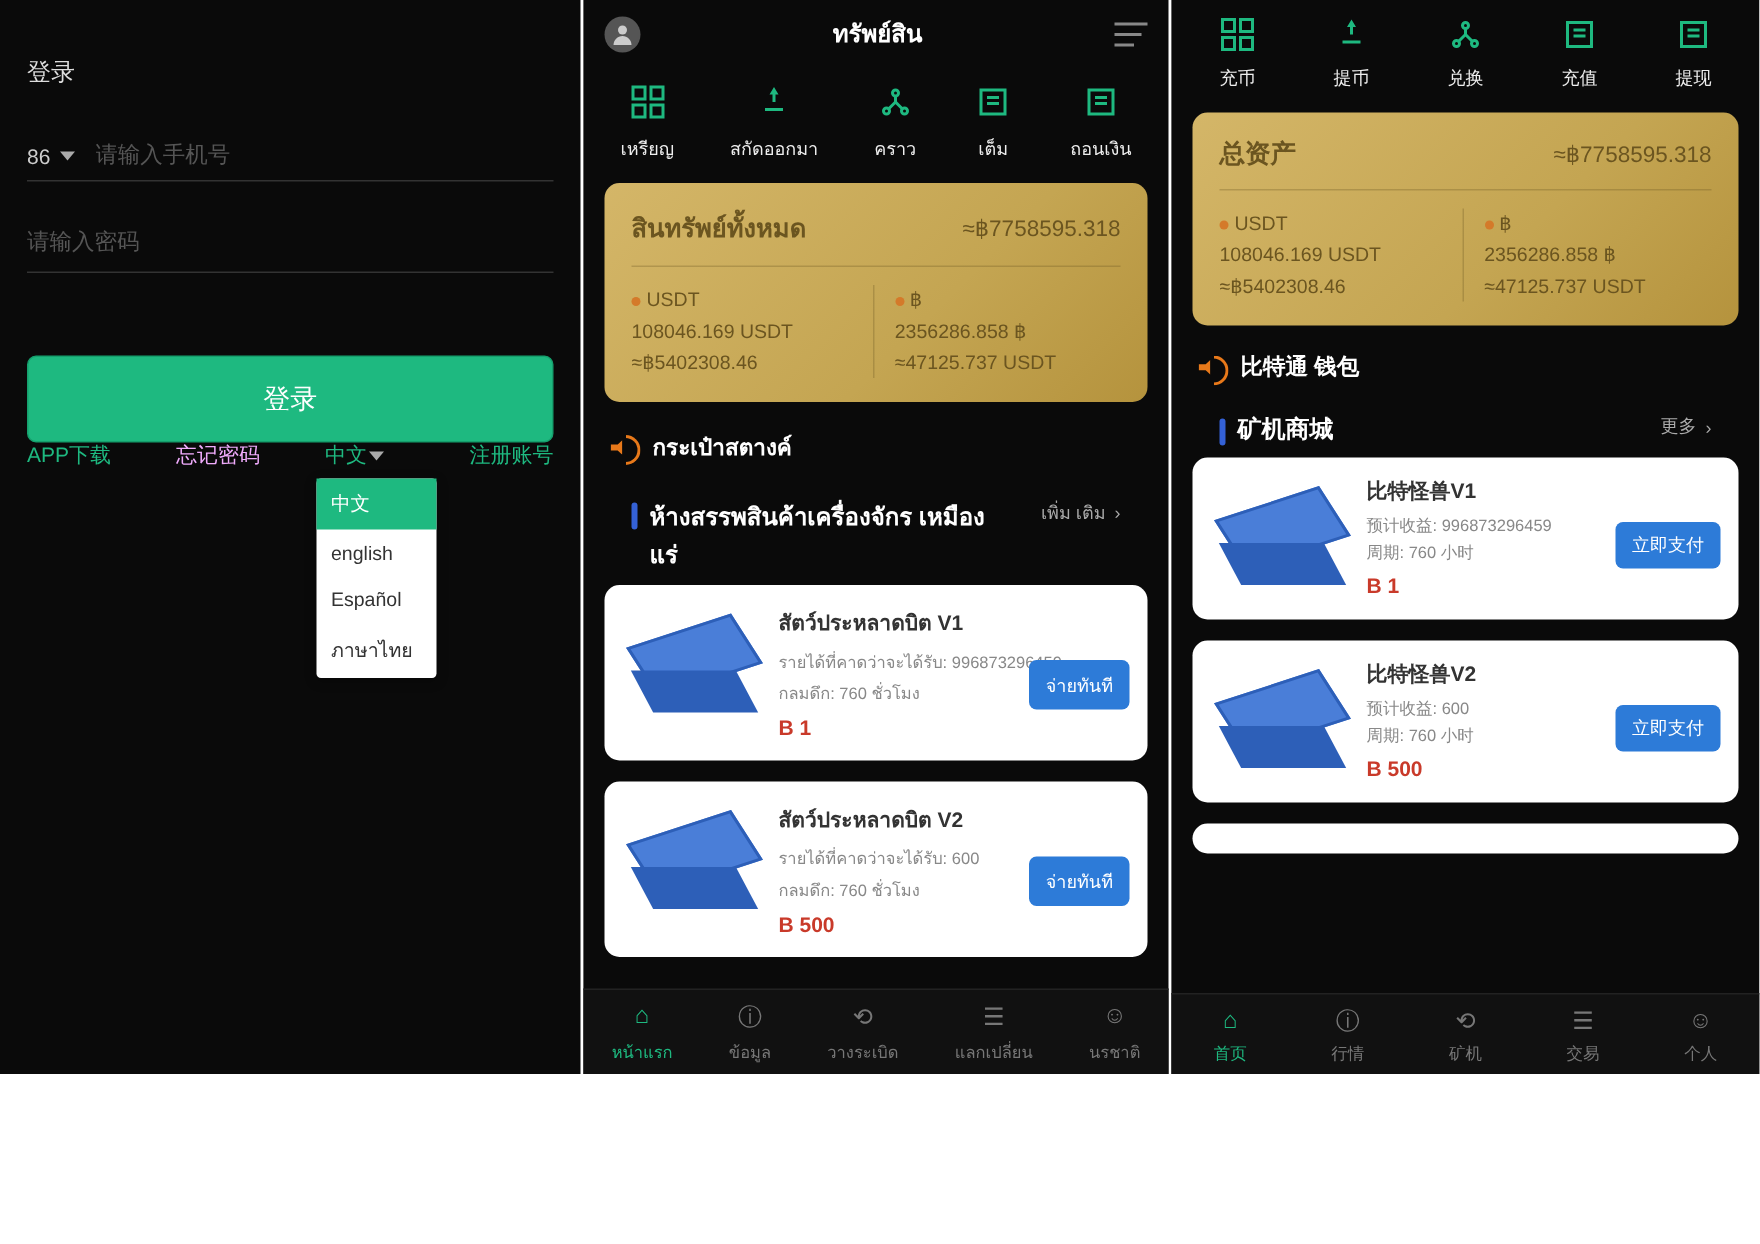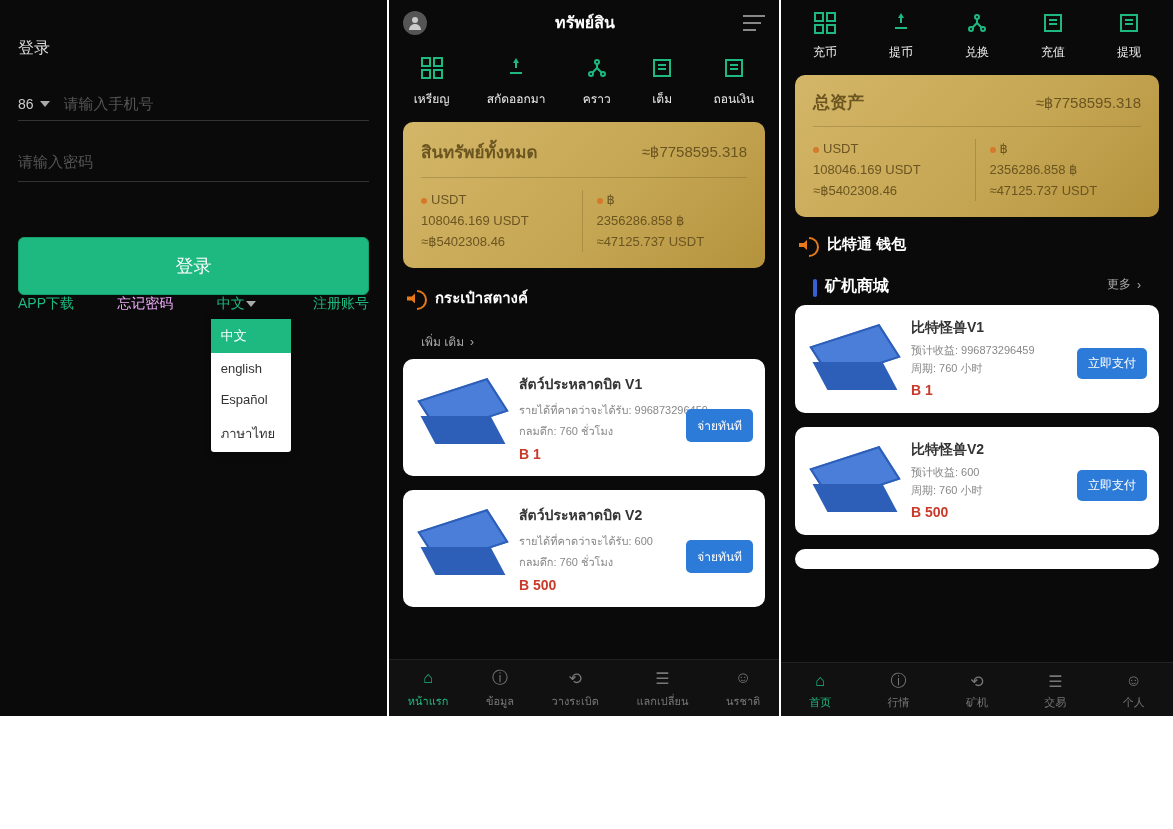--- a/index.html
+++ b/index.html
@@ -200,20 +200,24 @@
           <div>2356286.858 ฿</div>
           <div>≈47125.737 USDT</div>
         </div>
       </div>
     </div>
     <div class="announce">
       <div class="speaker"></div>
       <div class="announce-txt">กระเป๋าสตางค์</div>
     </div>
     <div class="section">
+      <div class="sec-title">
+          <span class="bar"></span>
+          <span style="max-width:240px">ห้างสรรพสินค้าเครื่องจักร เหมืองแร่</span>
+        </div>
       <div class="more">
           <span>เพิ่ม เติม</span>
           <span class="chev-r">›</span>
         </div>
     </div>
     <div class="cards">
       <div class="card">
         <div class="card-img">
             <div class="cube">
               <div class="cube-top"></div>

